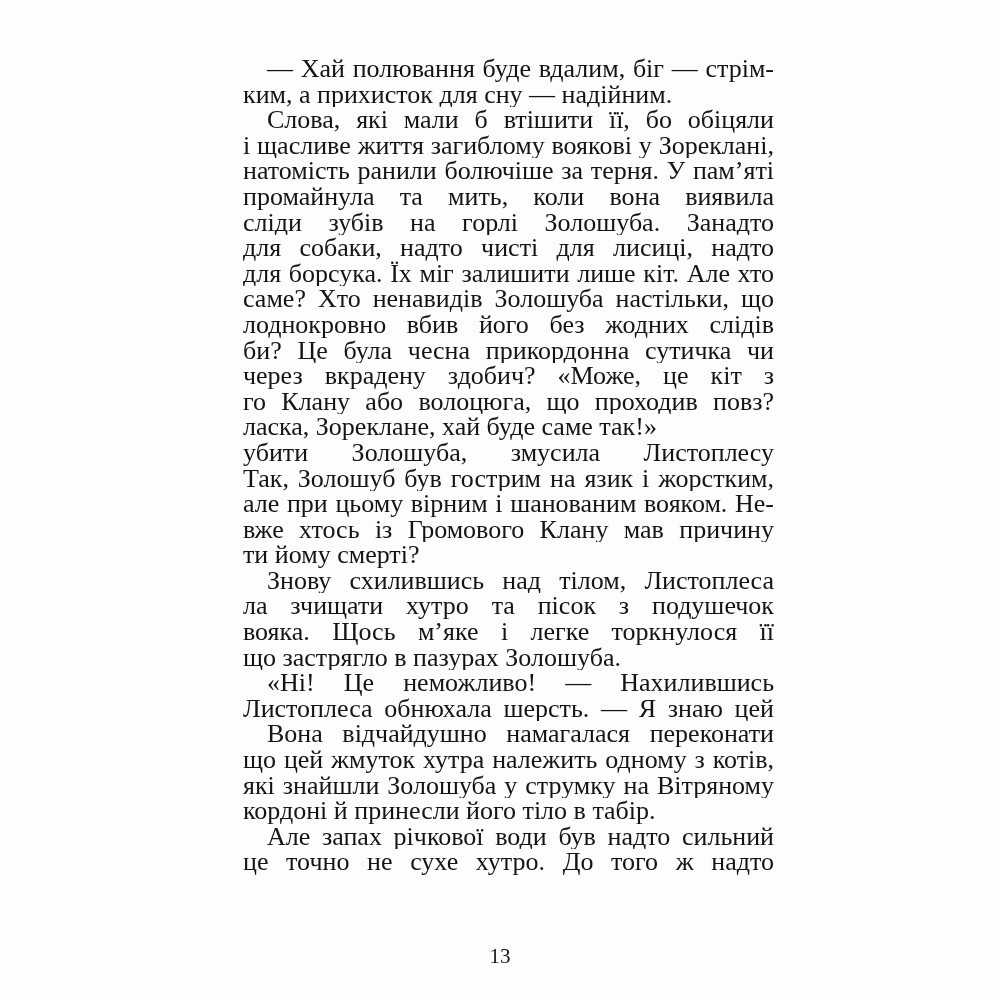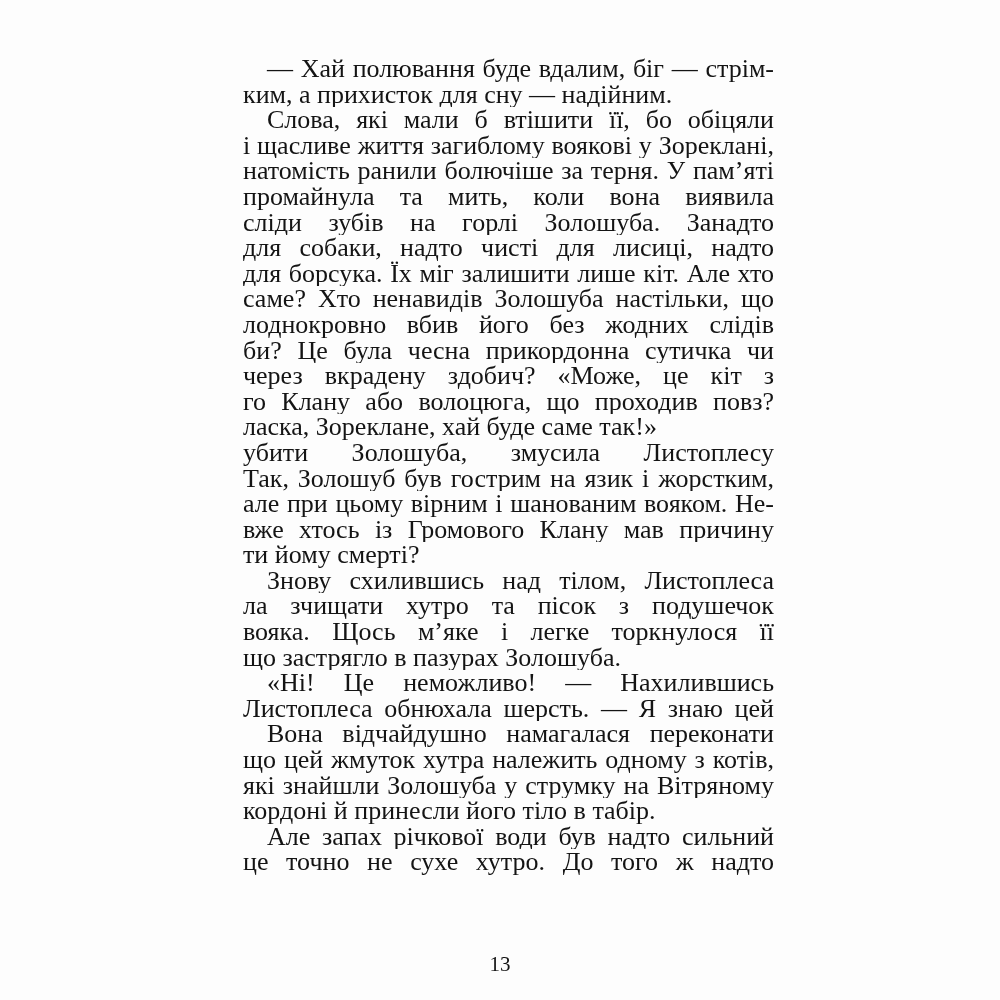--- a/index.html
+++ b/index.html
@@ -43,21 +43,20 @@
   }
   .page-number {
     position: absolute;
     left: 0;
     right: 0;
     top: 944px;
     text-align: center;
     font-size: 21px;
     line-height: 25px;
     color: #141414;
-    margin-top: 8px;
   }
 </style>
 </head>
 <body style="background: rgb(253, 253, 253); color: rgb(20, 20, 20);">
 
 <div class="book-page">
   <div class="text-block">
       <div class="para">
         <div class="line first">— Хай полювання буде вдалим, біг — стрім-</div>
         <div class="line no-just">ким, а прихисток для сну — надійним.</div>

